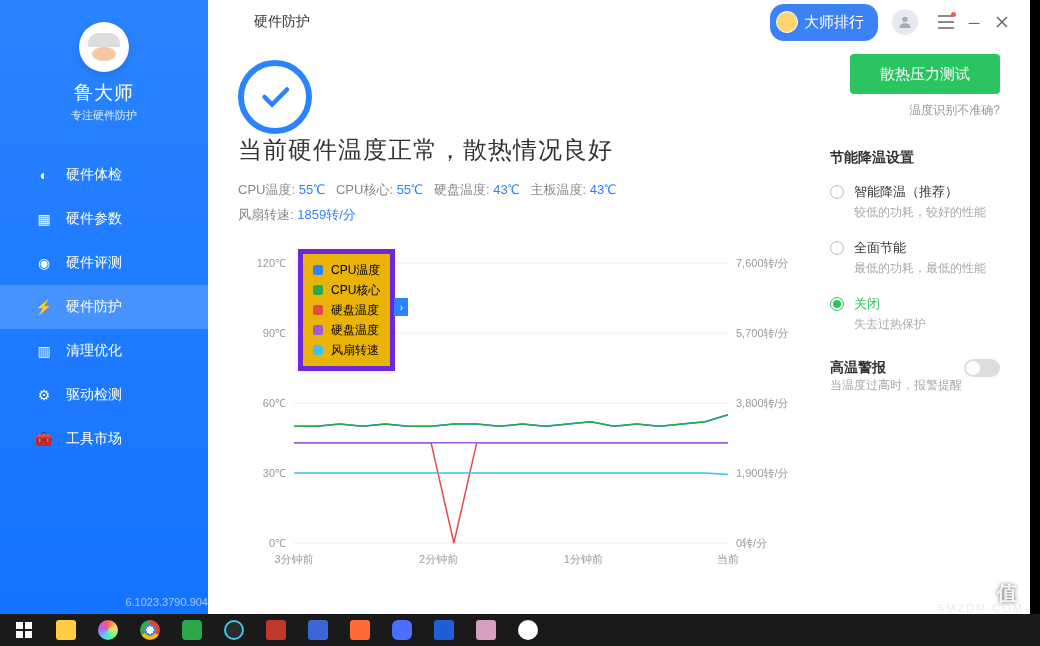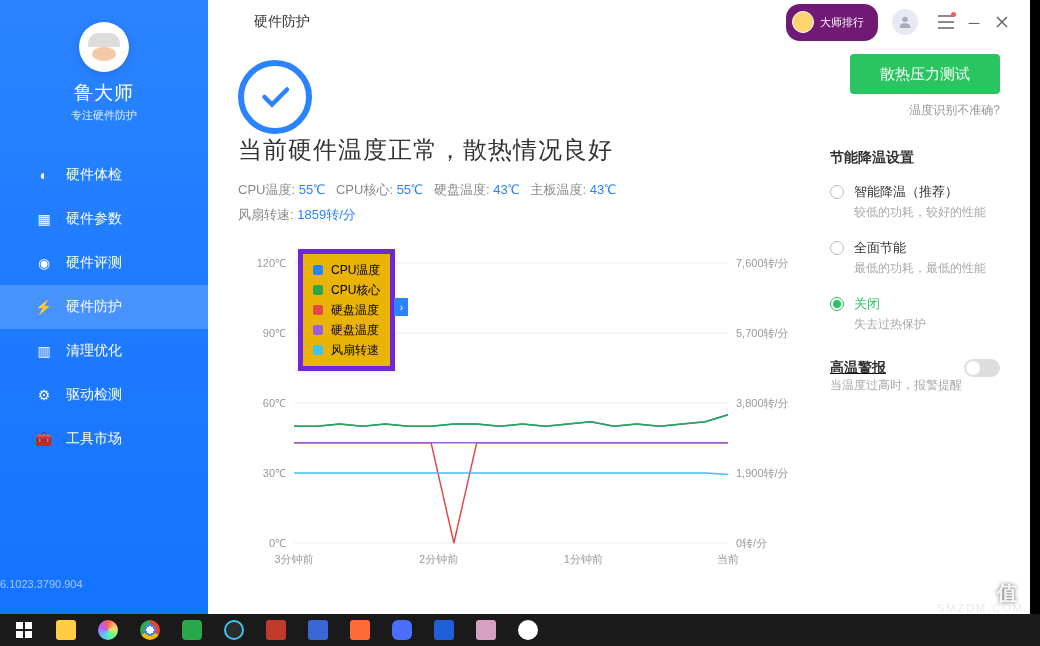--- a/index.html
+++ b/index.html
@@ -10,26 +10,26 @@
 .logo-circle { width: 50px; height: 50px; border-radius: 50%; background: #fff; display: flex; align-items: center; justify-content: center; margin-bottom: 8px; box-shadow: 0 2px 8px rgba(0,0,0,0.15); }
 .logo-face { width: 40px; height: 40px; border-radius: 50%; background: #fff; position: relative; overflow: hidden; }
 .logo-face::before { content: ""; position: absolute; top: 6px; left: 4px; right: 4px; height: 14px; background: #ddd; border-radius: 10px 10px 0 0; }
 .logo-face::after { content: ""; position: absolute; bottom: 6px; left: 8px; right: 8px; height: 14px; background: #f5c9a8; border-radius: 50%; }
 .app-title { font-size: 19px; font-weight: 500; letter-spacing: 1px; }
 .app-sub { font-size: 11px; opacity: 0.85; margin-top: 2px; }
 .nav { margin-top: 12px; }
 .nav-item { display: flex; align-items: center; height: 44px; padding-left: 36px; cursor: pointer; font-size: 14px; }
 .nav-item.active { background: rgba(255,255,255,0.18); }
 .nav-ico { width: 16px; height: 16px; margin-right: 14px; display: inline-flex; align-items: center; justify-content: center; }
-.version { position: absolute; bottom: 24px; left: 0; right: 0; text-align: left; font-size: 11px; color: rgba(255,255,255,0.6); }
+.version { position: absolute; bottom: 6px; left: 0; right: 0; text-align: right; font-size: 11px; color: rgba(255,255,255,0.6); }
 .main { flex: 1; display: flex; flex-direction: column; position: relative; }
 .titlebar { height: 44px; display: flex; align-items: center; padding: 0 14px; }
 .page-title { font-size: 14px; color: #333; margin-left: 32px; }
 .tgrow { flex: 1; }
-.rank-pill { background: #701a75; color: #fff; height: 37px; border-radius: 14px; display: flex; align-items: center; padding: 0 14px 0 6px; font-size: 11px; cursor: pointer; }
+.rank-pill { background: #3b82f6; color: #fff; height: 37px; border-radius: 14px; display: flex; align-items: center; padding: 0 14px 0 6px; font-size: 15px; cursor: pointer; }
 .rank-ava { width: 22px; height: 22px; border-radius: 50%; background: #ffd36e; margin-right: 6px; border: 1px solid #fff; }
 .avatar { width: 26px; height: 26px; border-radius: 50%; background: #e6e9ef; margin: 0 14px; display: flex; align-items: center; justify-content: center; color: #aab; cursor: pointer; }
 .menu-btn, .win-btn { width: 28px; height: 28px; display: flex; align-items: center; justify-content: center; color: #666; cursor: pointer; font-size: 15px; position: relative; }
 .menu-btn .dot { position: absolute; top: 4px; right: 4px; width: 5px; height: 5px; border-radius: 50%; background: #ff5757; }
 .content { flex: 1; padding: 10px 30px 10px 30px; display: flex; }
 .left-col { flex: 1; }
 .summary { display: flex; align-items: flex-start; flex-direction: column; }
 .check-ring { width: 74px; height: 74px; border: 6px solid #2c83ff; border-radius: 50%; display: flex; align-items: center; justify-content: center; margin-right: 20px; flex-shrink: 0; margin-top: 6px; }
 .summary-title { font-size: 24px; color: #333; letter-spacing: 1px; }
 .metric-row { margin-top: 12px; font-size: 13px; color: #888; line-height: 1.9; }
@@ -45,21 +45,21 @@
 .right-col { width: 190px; padding-left: 20px; }
 .test-btn { background: #2ac560; color: #fff; border-radius: 4px; height: 40px; width: 150px; display: flex; align-items: center; justify-content: center; font-size: 15px; cursor: pointer; margin-left: auto; }
 .accuracy-link { font-size: 12px; color: #999; text-align: right; margin-top: 8px; cursor: pointer; }
 .section-title { font-size: 14px; color: #333; font-weight: 600; margin-top: 30px; margin-bottom: 16px; }
 .radio-row { display: flex; align-items: flex-start; margin-bottom: 18px; cursor: pointer; }
 .radio { width: 14px; height: 14px; border: 1px solid #bbb; border-radius: 50%; margin-right: 10px; margin-top: 2px; flex-shrink: 0; display: flex; align-items: center; justify-content: center; }
 .radio.on { border-color: #2ac560; }
 .radio.on::after { content: ""; width: 8px; height: 8px; border-radius: 50%; background: #2ac560; }
 .radio-label { font-size: 13px; color: #333; }
 .radio-desc { font-size: 12px; color: #aaa; margin-top: 3px; }
-.toggle-row { display: flex; align-items: center; justify-content: space-between; margin-top: 26px; text-decoration: underline; }
+.toggle-row { display: flex; align-items: center; justify-content: space-between; margin-top: 26px; }
 .toggle { width: 36px; height: 18px; background: #ddd; border-radius: 9px; position: relative; cursor: pointer; }
 .toggle::after { content: ""; width: 14px; height: 14px; border-radius: 50%; background: #fff; position: absolute; top: 2px; left: 2px; }
 .toggle-desc { font-size: 12px; color: #aaa; }
 .taskbar { position: absolute; bottom: 0; left: 0; right: 0; height: 32px; background: #1a1a1a; display: flex; align-items: center; padding: 0 4px; }
 .tb-item { width: 40px; height: 28px; display: flex; align-items: center; justify-content: center; margin-right: 2px; }
 .tb-ico { width: 20px; height: 20px; border-radius: 3px; }
 .watermark { position: absolute; right: 10px; bottom: 36px; font-size: 26px; color: rgba(255,255,255,0.85); font-style: italic; font-weight: 700; pointer-events: none; text-shadow: 0 0 4px rgba(0,0,0,0.6); display: flex; align-items: center; }
 .wm-circ { width: 34px; height: 34px; border: 2px solid rgba(255,255,255,0.85); border-radius: 50%; display: inline-flex; align-items: center; justify-content: center; font-size: 20px; margin-right: 6px; font-style: normal; }
 .wm-sub { position: absolute; right: 16px; bottom: 32px; font-size: 11px; color: rgba(200,200,200,0.4); letter-spacing: 2px; pointer-events: none; }
 </style>

